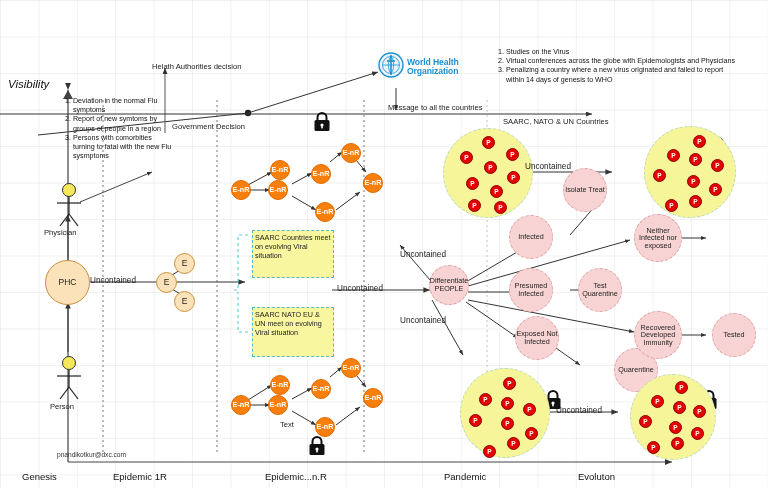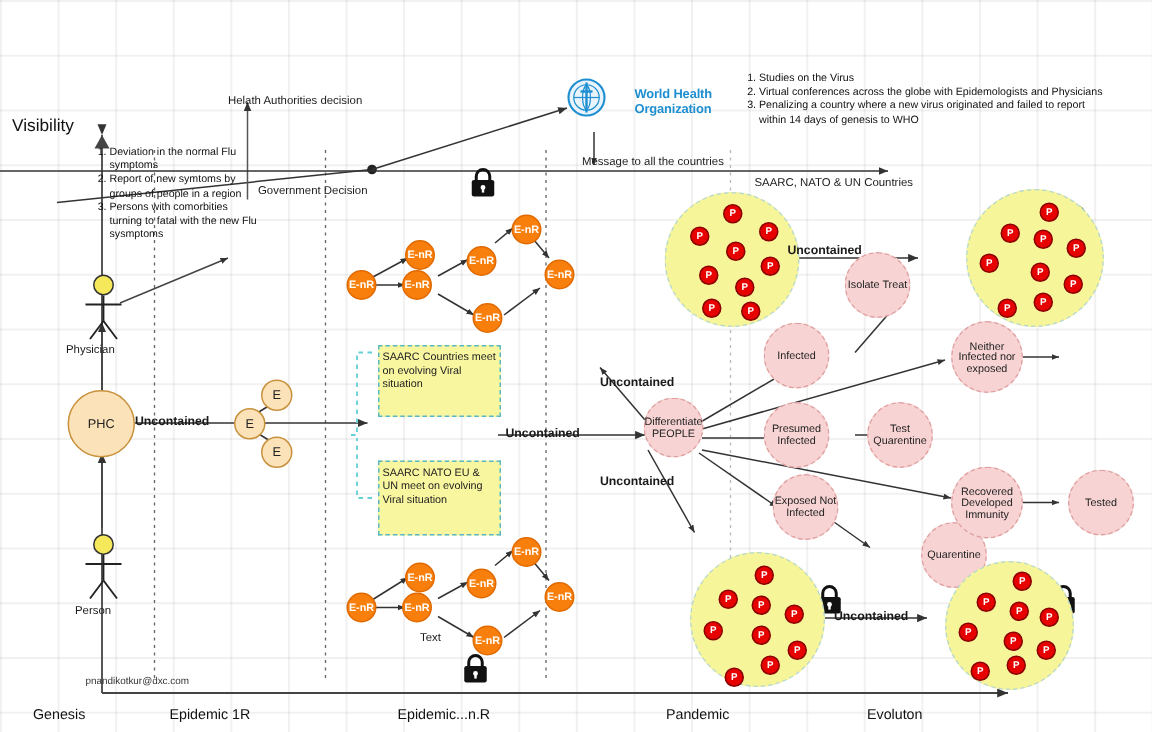--- a/index.html
+++ b/index.html
@@ -76,25 +76,26 @@
     font-size: 6.5px;
     font-weight: bold;
     display: flex; align-items: center; justify-content: center;
   }
   .lbl {
     position: absolute;
     font-size: 7.6px;
     color: #1a1a1a;
     white-space: nowrap;
   }
-  .lbl-bold { font-weight: bold; font-size: 8.2px; }
+  .lbl-bold { font-weight: normal; font-size: 8.2px; }
   .axis-title {
     position: absolute;
     font-size: 11.5px;
     color: #111;
+    font-style: italic;
   }
   .axis-cat {
     position: absolute;
     font-size: 9.5px;
     color: #111;
   }
   .yellowbox {
     position: absolute;
     background: #f9f6a0;
     border: 1px dashed #59b8c6;
@@ -107,21 +108,21 @@
   .notelist {
     position: absolute;
     font-size: 7.1px;
     color: #111;
     line-height: 1.3;
   }
   .notelist ol { margin: 0; padding-left: 11px; }
   .notelist li { margin: 0; padding: 0; }
   .who {
     position: absolute;
-    display: flex; align-items: center; gap: 19px;
+    display: flex; align-items: center; gap: 3px;
   }
   .who-txt {
     font-size: 8.6px;
     font-weight: bold;
     color: #1d8fd1;
     line-height: 1.1;
     letter-spacing: -0.1px;
   }
   .lock { position: absolute; }
   .email {

